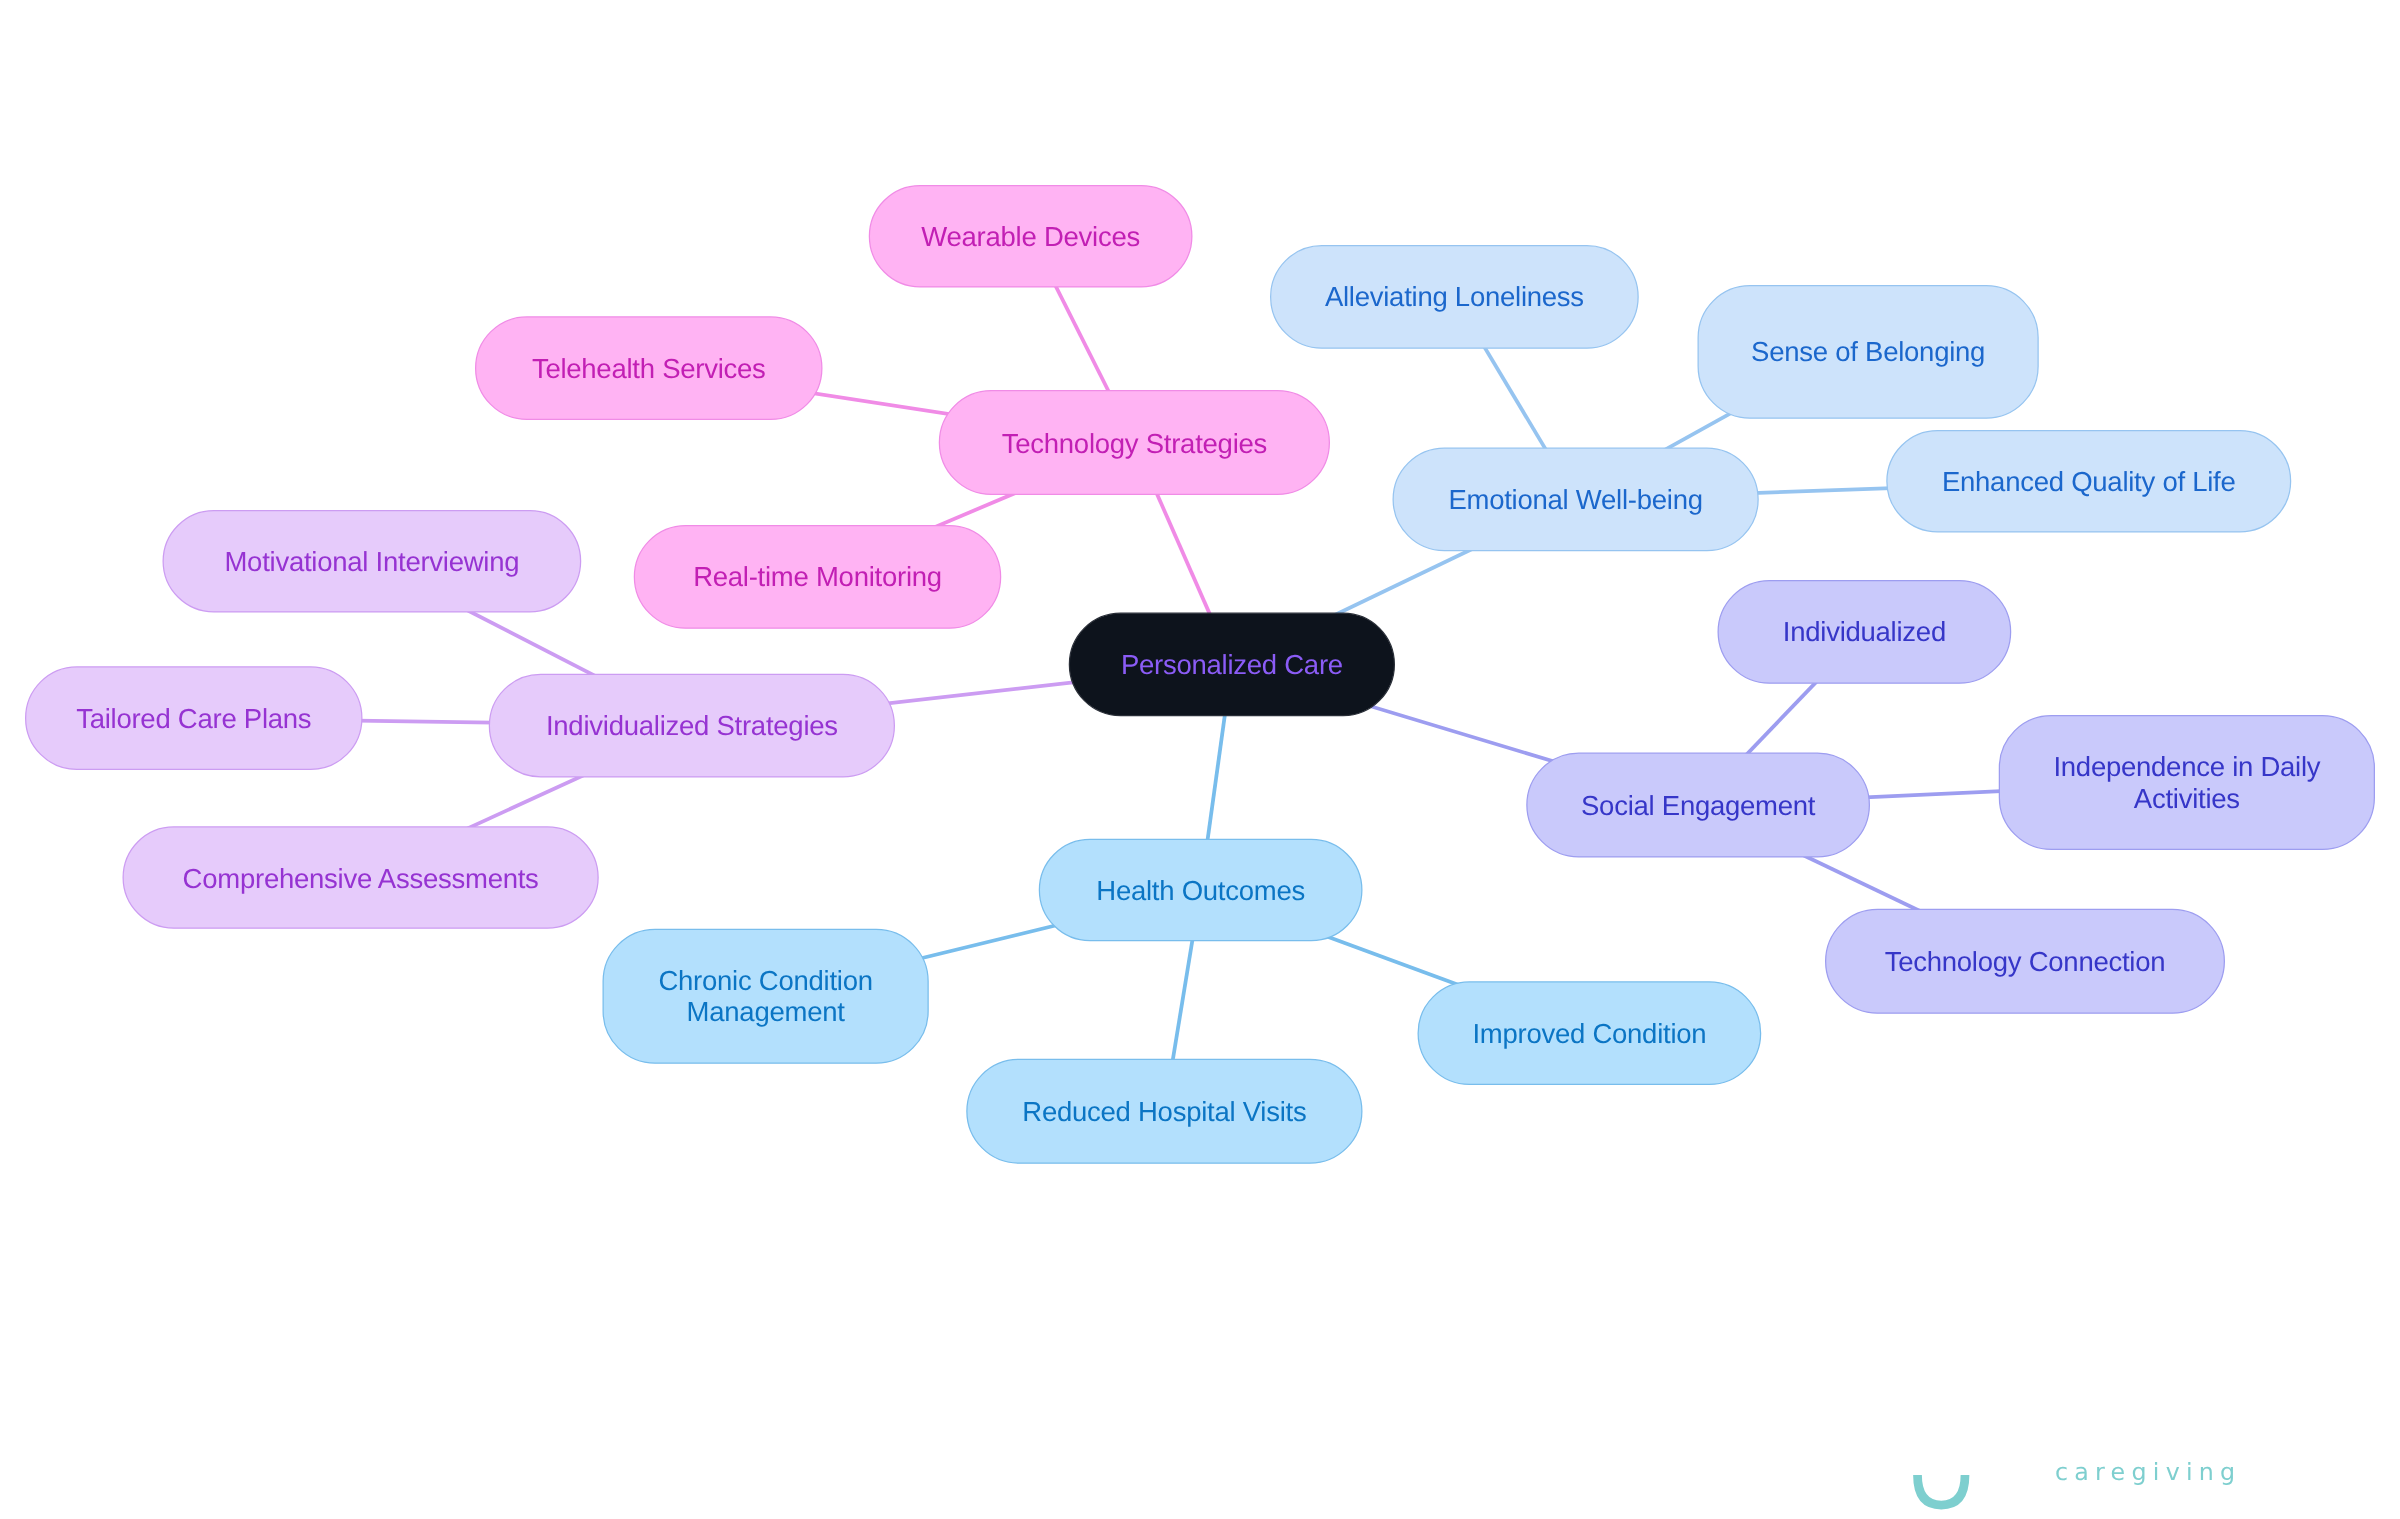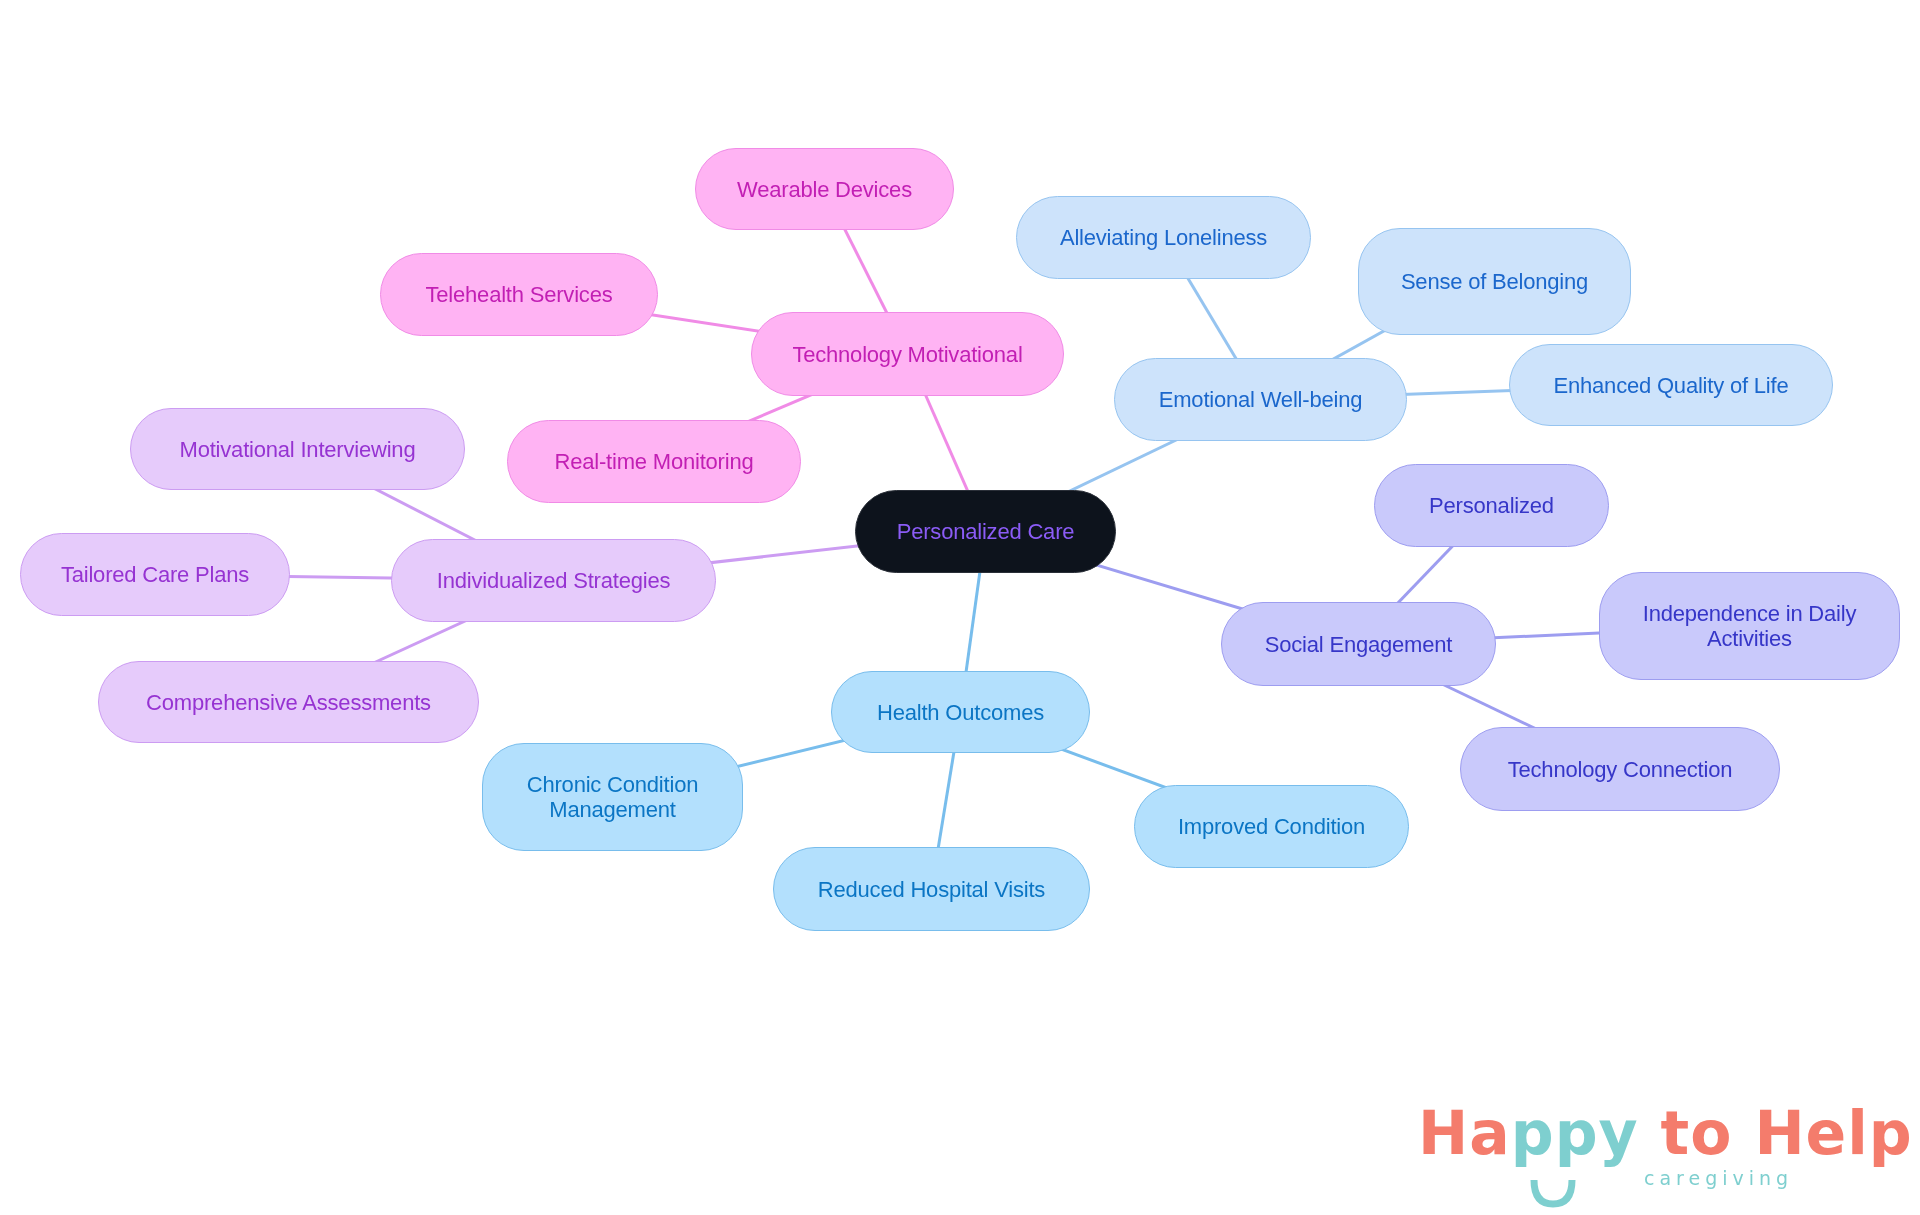--- a/index.html
+++ b/index.html
@@ -45,21 +45,21 @@
     <line x1="960.5" y1="712" x2="931.5" y2="889" stroke="#78bdec" stroke-width="3"></line>
     <line x1="960.5" y1="712" x2="1271.5" y2="826.5" stroke="#78bdec" stroke-width="3"></line>
     <line x1="985.5" y1="531.5" x2="553.5" y2="580.5" stroke="#cc9cf2" stroke-width="3"></line>
     <line x1="553.5" y1="580.5" x2="297.5" y2="449" stroke="#cc9cf2" stroke-width="3"></line>
     <line x1="553.5" y1="580.5" x2="155" y2="574.5" stroke="#cc9cf2" stroke-width="3"></line>
     <line x1="553.5" y1="580.5" x2="288.5" y2="702" stroke="#cc9cf2" stroke-width="3"></line>
   </svg>
 
 <div id="nodes">
     <div class="node tech" style="left: 751px; top: 312px; width: 313px; height: 84px;">
-      <span>Technology Motivational</span>
+      <span>Technology Strategies</span>
     </div>
     <div class="node tech" style="left: 695px; top: 148px; width: 259px; height: 82px;">
       <span>Wearable Devices</span>
     </div>
     <div class="node tech" style="left: 380px; top: 253px; width: 278px; height: 83px;">
       <span>Telehealth Services</span>
     </div>
     <div class="node tech" style="left: 507px; top: 420px; width: 294px; height: 83px;">
       <span>Real-time Monitoring</span>
     </div>
@@ -72,21 +72,21 @@
     <div class="node emo" style="left: 1358px; top: 228px; width: 273px; height: 107px;">
       <span>Sense of Belonging</span>
     </div>
     <div class="node emo" style="left: 1509px; top: 344px; width: 324px; height: 82px;">
       <span>Enhanced Quality of Life</span>
     </div>
     <div class="node social" style="left: 1221px; top: 602px; width: 275px; height: 84px;">
       <span>Social Engagement</span>
     </div>
     <div class="node social" style="left: 1374px; top: 464px; width: 235px; height: 83px;">
-      <span>Personalized</span>
+      <span>Individualized</span>
     </div>
     <div class="node social" style="left: 1599px; top: 572px; width: 301px; height: 108px;">
       <span>Independence in Daily
 Activities</span>
     </div>
     <div class="node social" style="left: 1460px; top: 727px; width: 320px; height: 84px;">
       <span>Technology Connection</span>
     </div>
     <div class="node health" style="left: 831px; top: 671px; width: 259px; height: 82px;">
       <span>Health Outcomes</span>
@@ -112,18 +112,17 @@
     </div>
     <div class="node indiv" style="left: 98px; top: 661px; width: 381px; height: 82px;">
       <span>Comprehensive Assessments</span>
     </div>
     <div class="node root" style="left: 855px; top: 490px; width: 261px; height: 83px;">
       <span>Personalized Care</span>
     </div>
   </div>
 
 <div class="logo">
-  <div class="logo-title"><span>Ha</span><span class="teal">ppy</span><span> to Help</span></div>
   <svg class="logo-smile" width="50" height="30" viewBox="0 0 50 30">
     <path d="M6 2 Q6 26 25 26 Q44 26 44 2" fill="none" stroke="#7ecfcf" stroke-width="7" stroke-linecap="butt"></path>
   </svg>
   <div class="logo-sub">caregiving</div>
 </div>
 
 </body></html>

